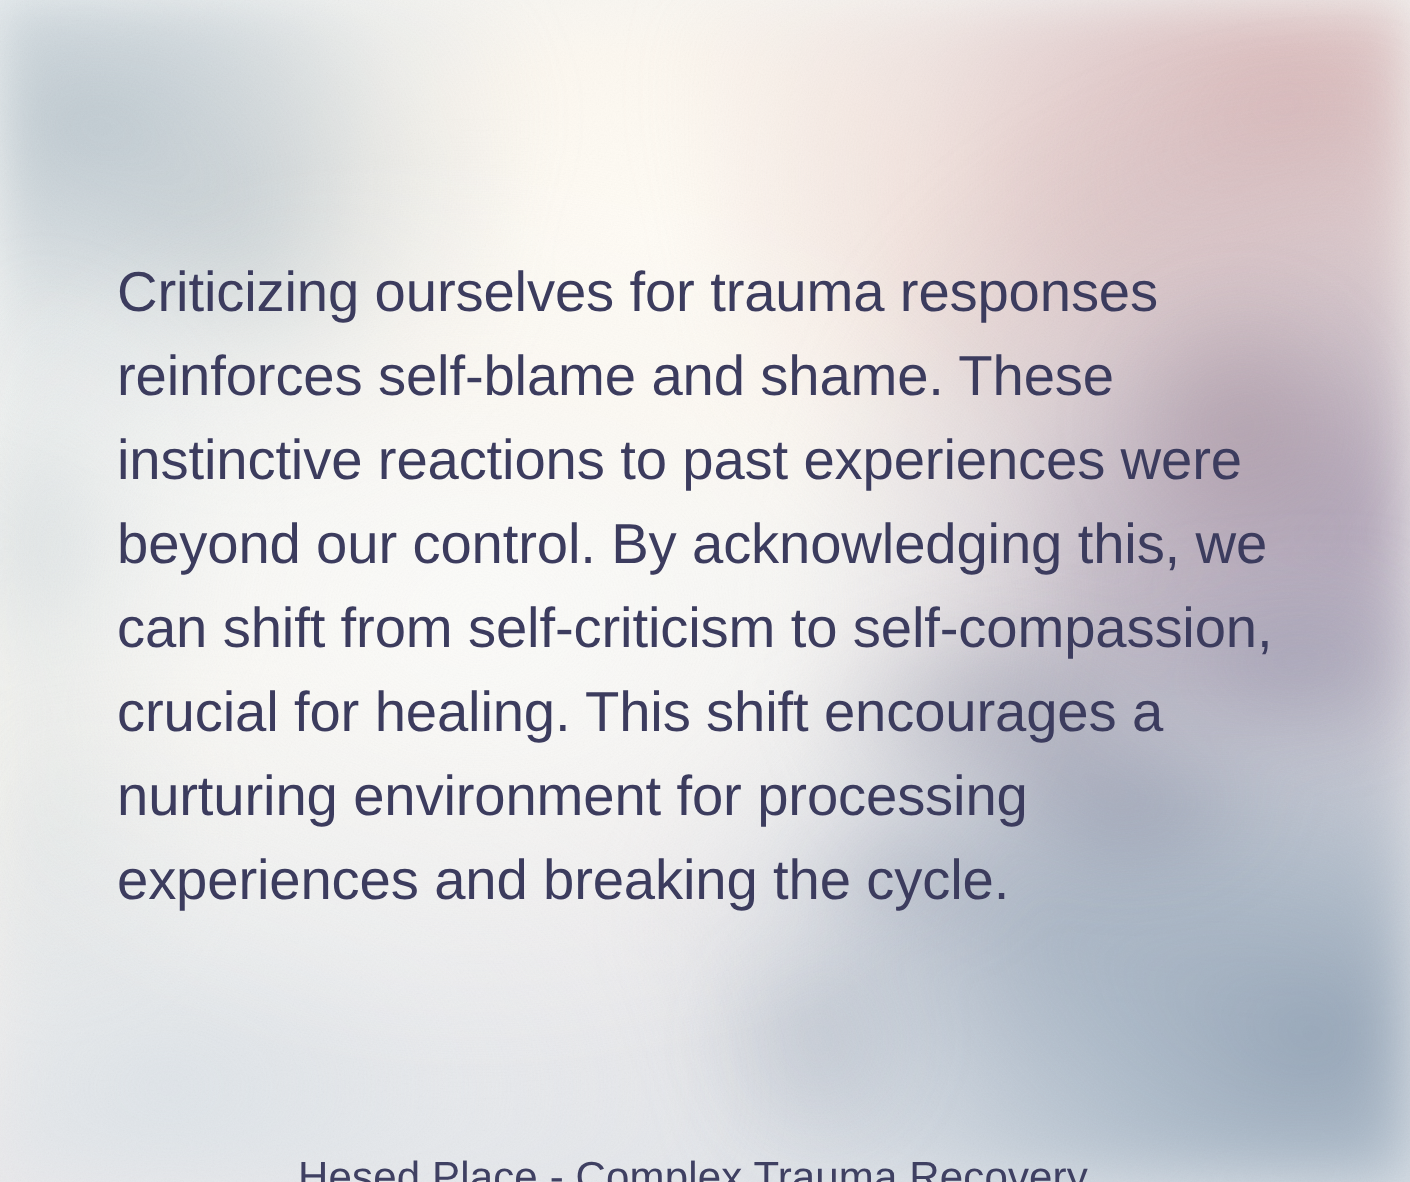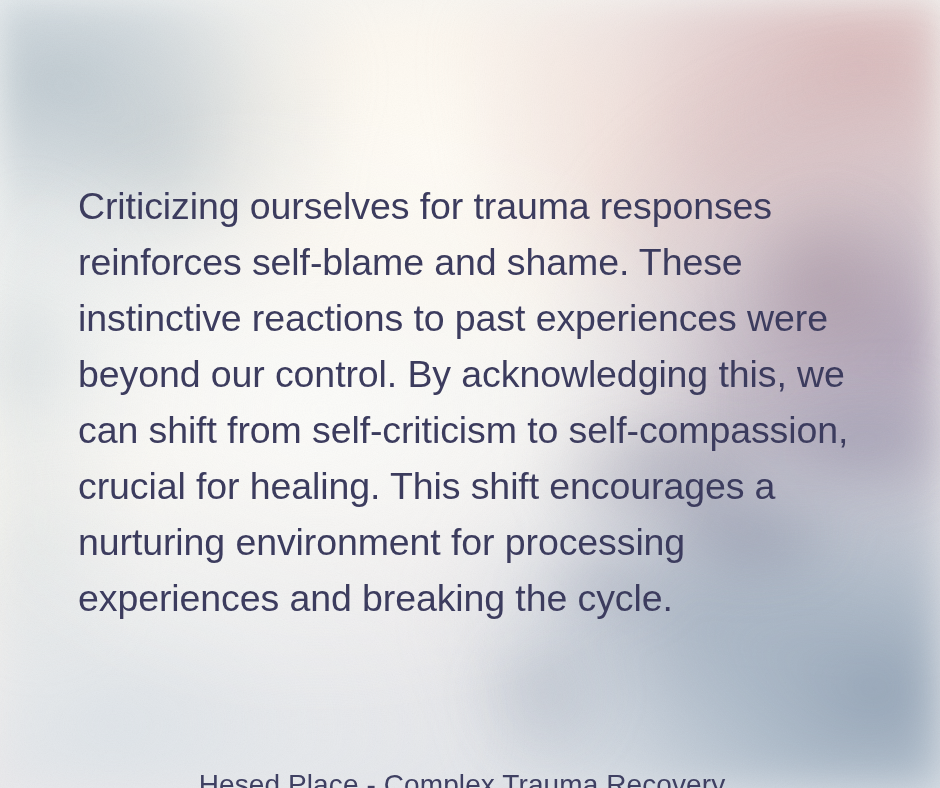--- a/index.html
+++ b/index.html
@@ -162,21 +162,21 @@
   
   #content {
     position: relative;
     width: 940px;
     height: 788px;
   }
 
   #quote-text {
     position: absolute;
     left: 78px;
-    top: 140px;
+    top: 128px;
     width: 790px;
     font-size: 37.5px;
     line-height: 56px;
     letter-spacing: -0.1px;
     color: #3c3c5e;
     font-weight: 400;
   }
 
   #attribution {
     position: absolute;

